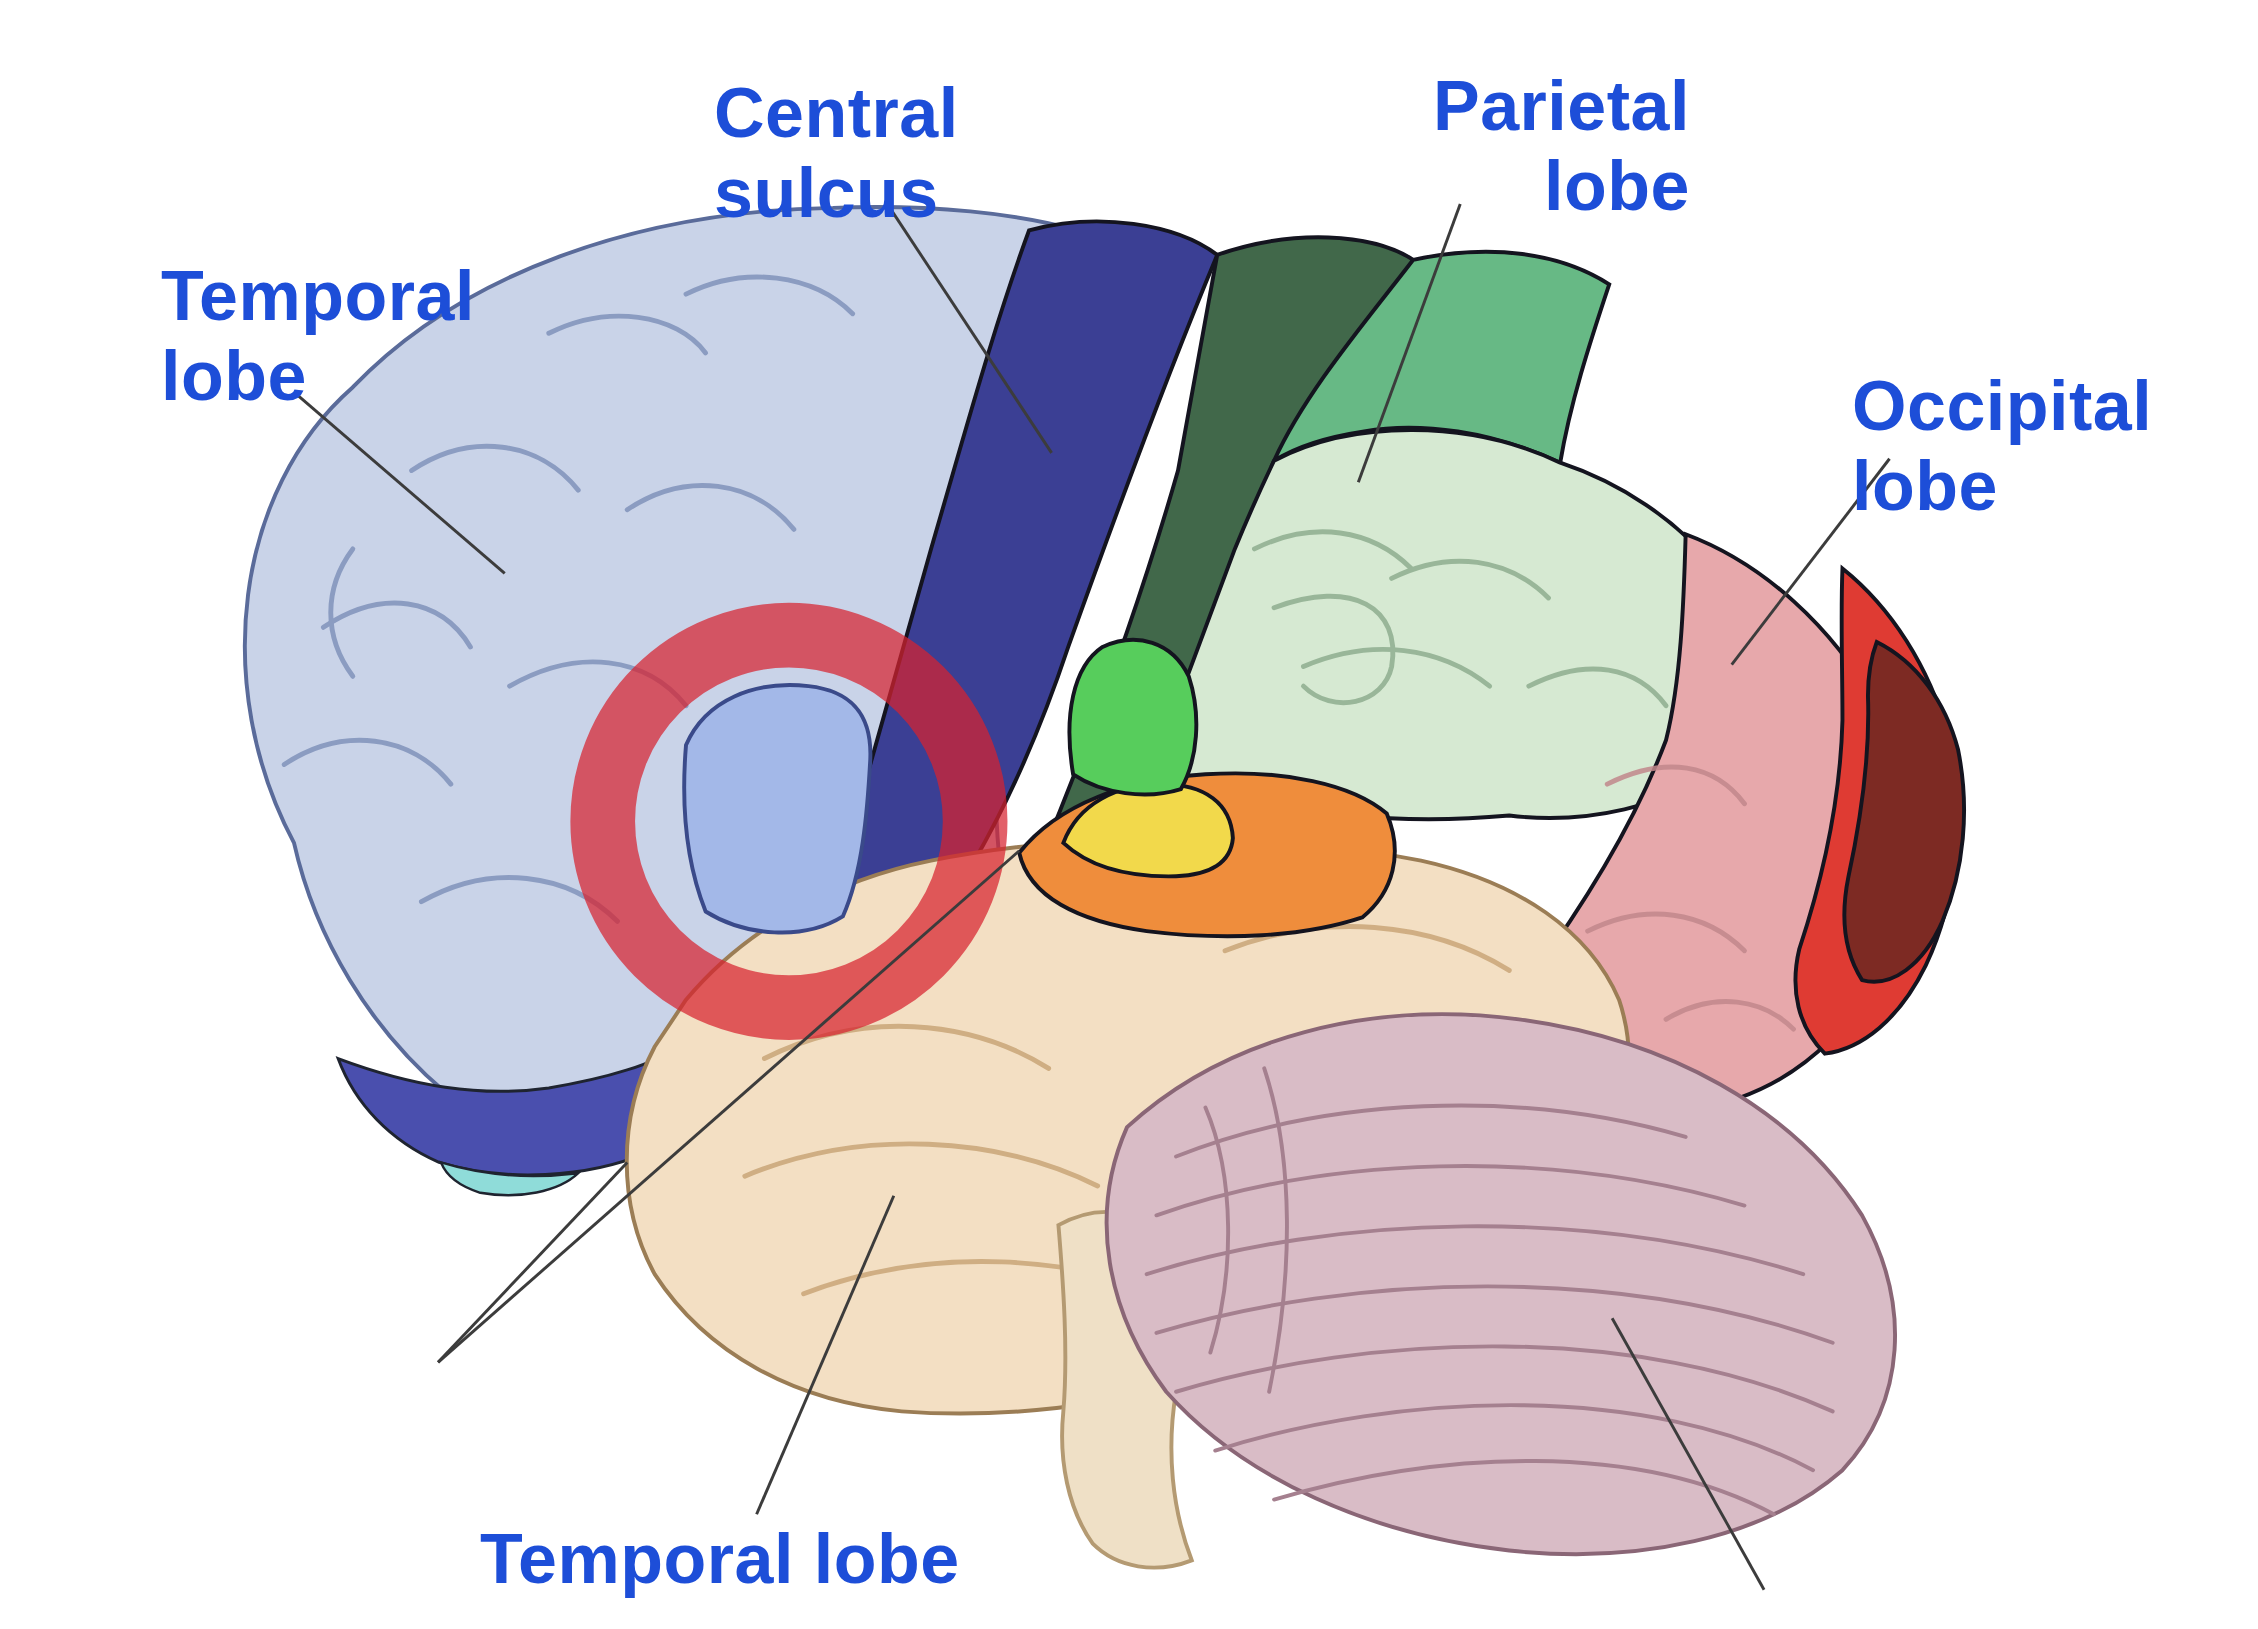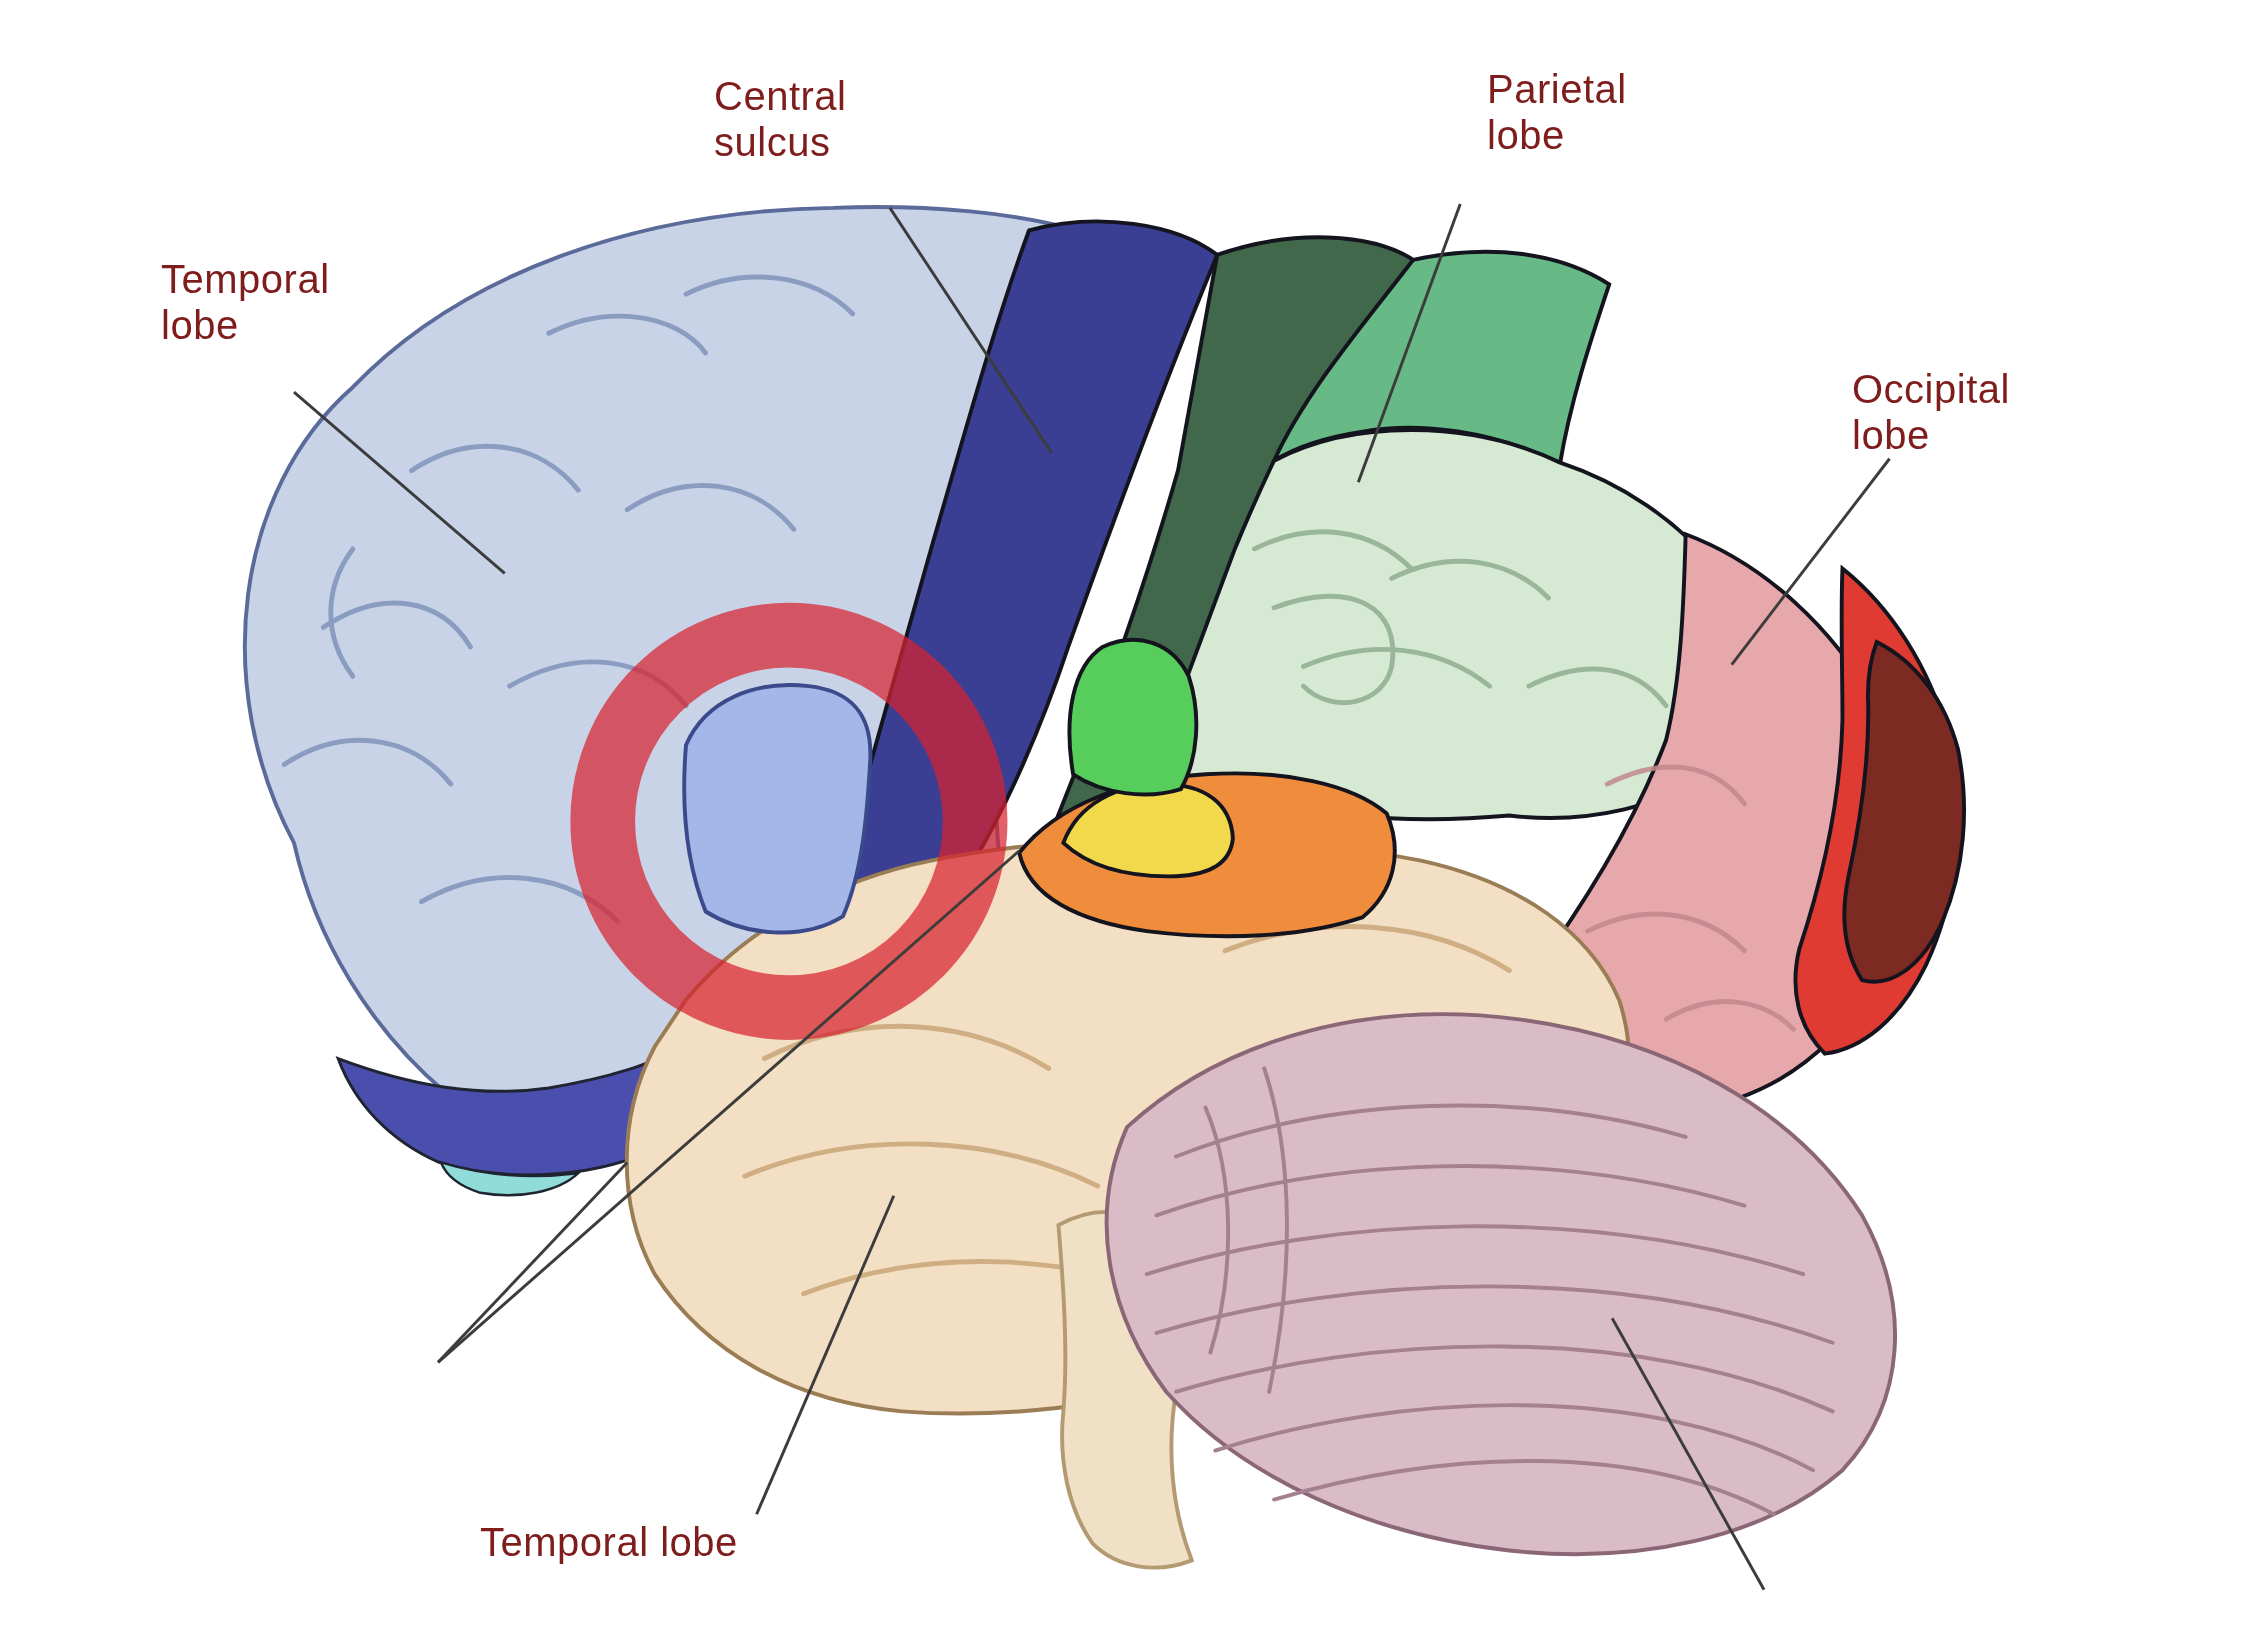--- a/index.html
+++ b/index.html
@@ -13,24 +13,24 @@
     font-family: "Liberation Sans", sans-serif;
   }
   .stage svg {
     position: absolute;
     inset: 0;
     width: 100%;
     height: 100%;
   }
   .label {
     position: absolute;
-    font-size: 40px;
+    font-size: 70px;
     line-height: 1.14;
-    font-weight: 400;
-    color: #7f1d1d;
+    font-weight: 700;
+    color: #1d4ed8;
     white-space: pre-line;
     letter-spacing: 0.5px;
   }
   .leader {
     stroke: #3c3c3c;
     stroke-width: 3;
     fill: none;
   }
   .gyri {
     fill: none;
@@ -240,20 +240,20 @@
     <path class="leader" d="M 447 1390 L 640 1186"></path>
     <path class="leader" d="M 447 1390 L 1040 868"></path>
     <path class="leader" d="M 772 1545 L 912 1220"></path>
     <path class="leader" d="M 1800 1622 L 1645 1345"></path>
   </svg>
 
   <div class="label" style="left:161px;  top:257px;">Temporal
 lobe</div>
   <div class="label" style="left:714px;  top:74px;">Central
 sulcus</div>
-  <div class="label" style="left:1487px; top:67px;">Parietal
+  <div class="label" style="left:1433px; top:67px;text-align:right;">Parietal
 lobe</div>
   <div class="label" style="left:1852px; top:323px;margin-top:44px;">Occipital
 lobe</div>
   <div class="label" style="left:480px;  top:1520px;">Temporal lobe</div>
 
 </div>
 
 
 </body></html>

